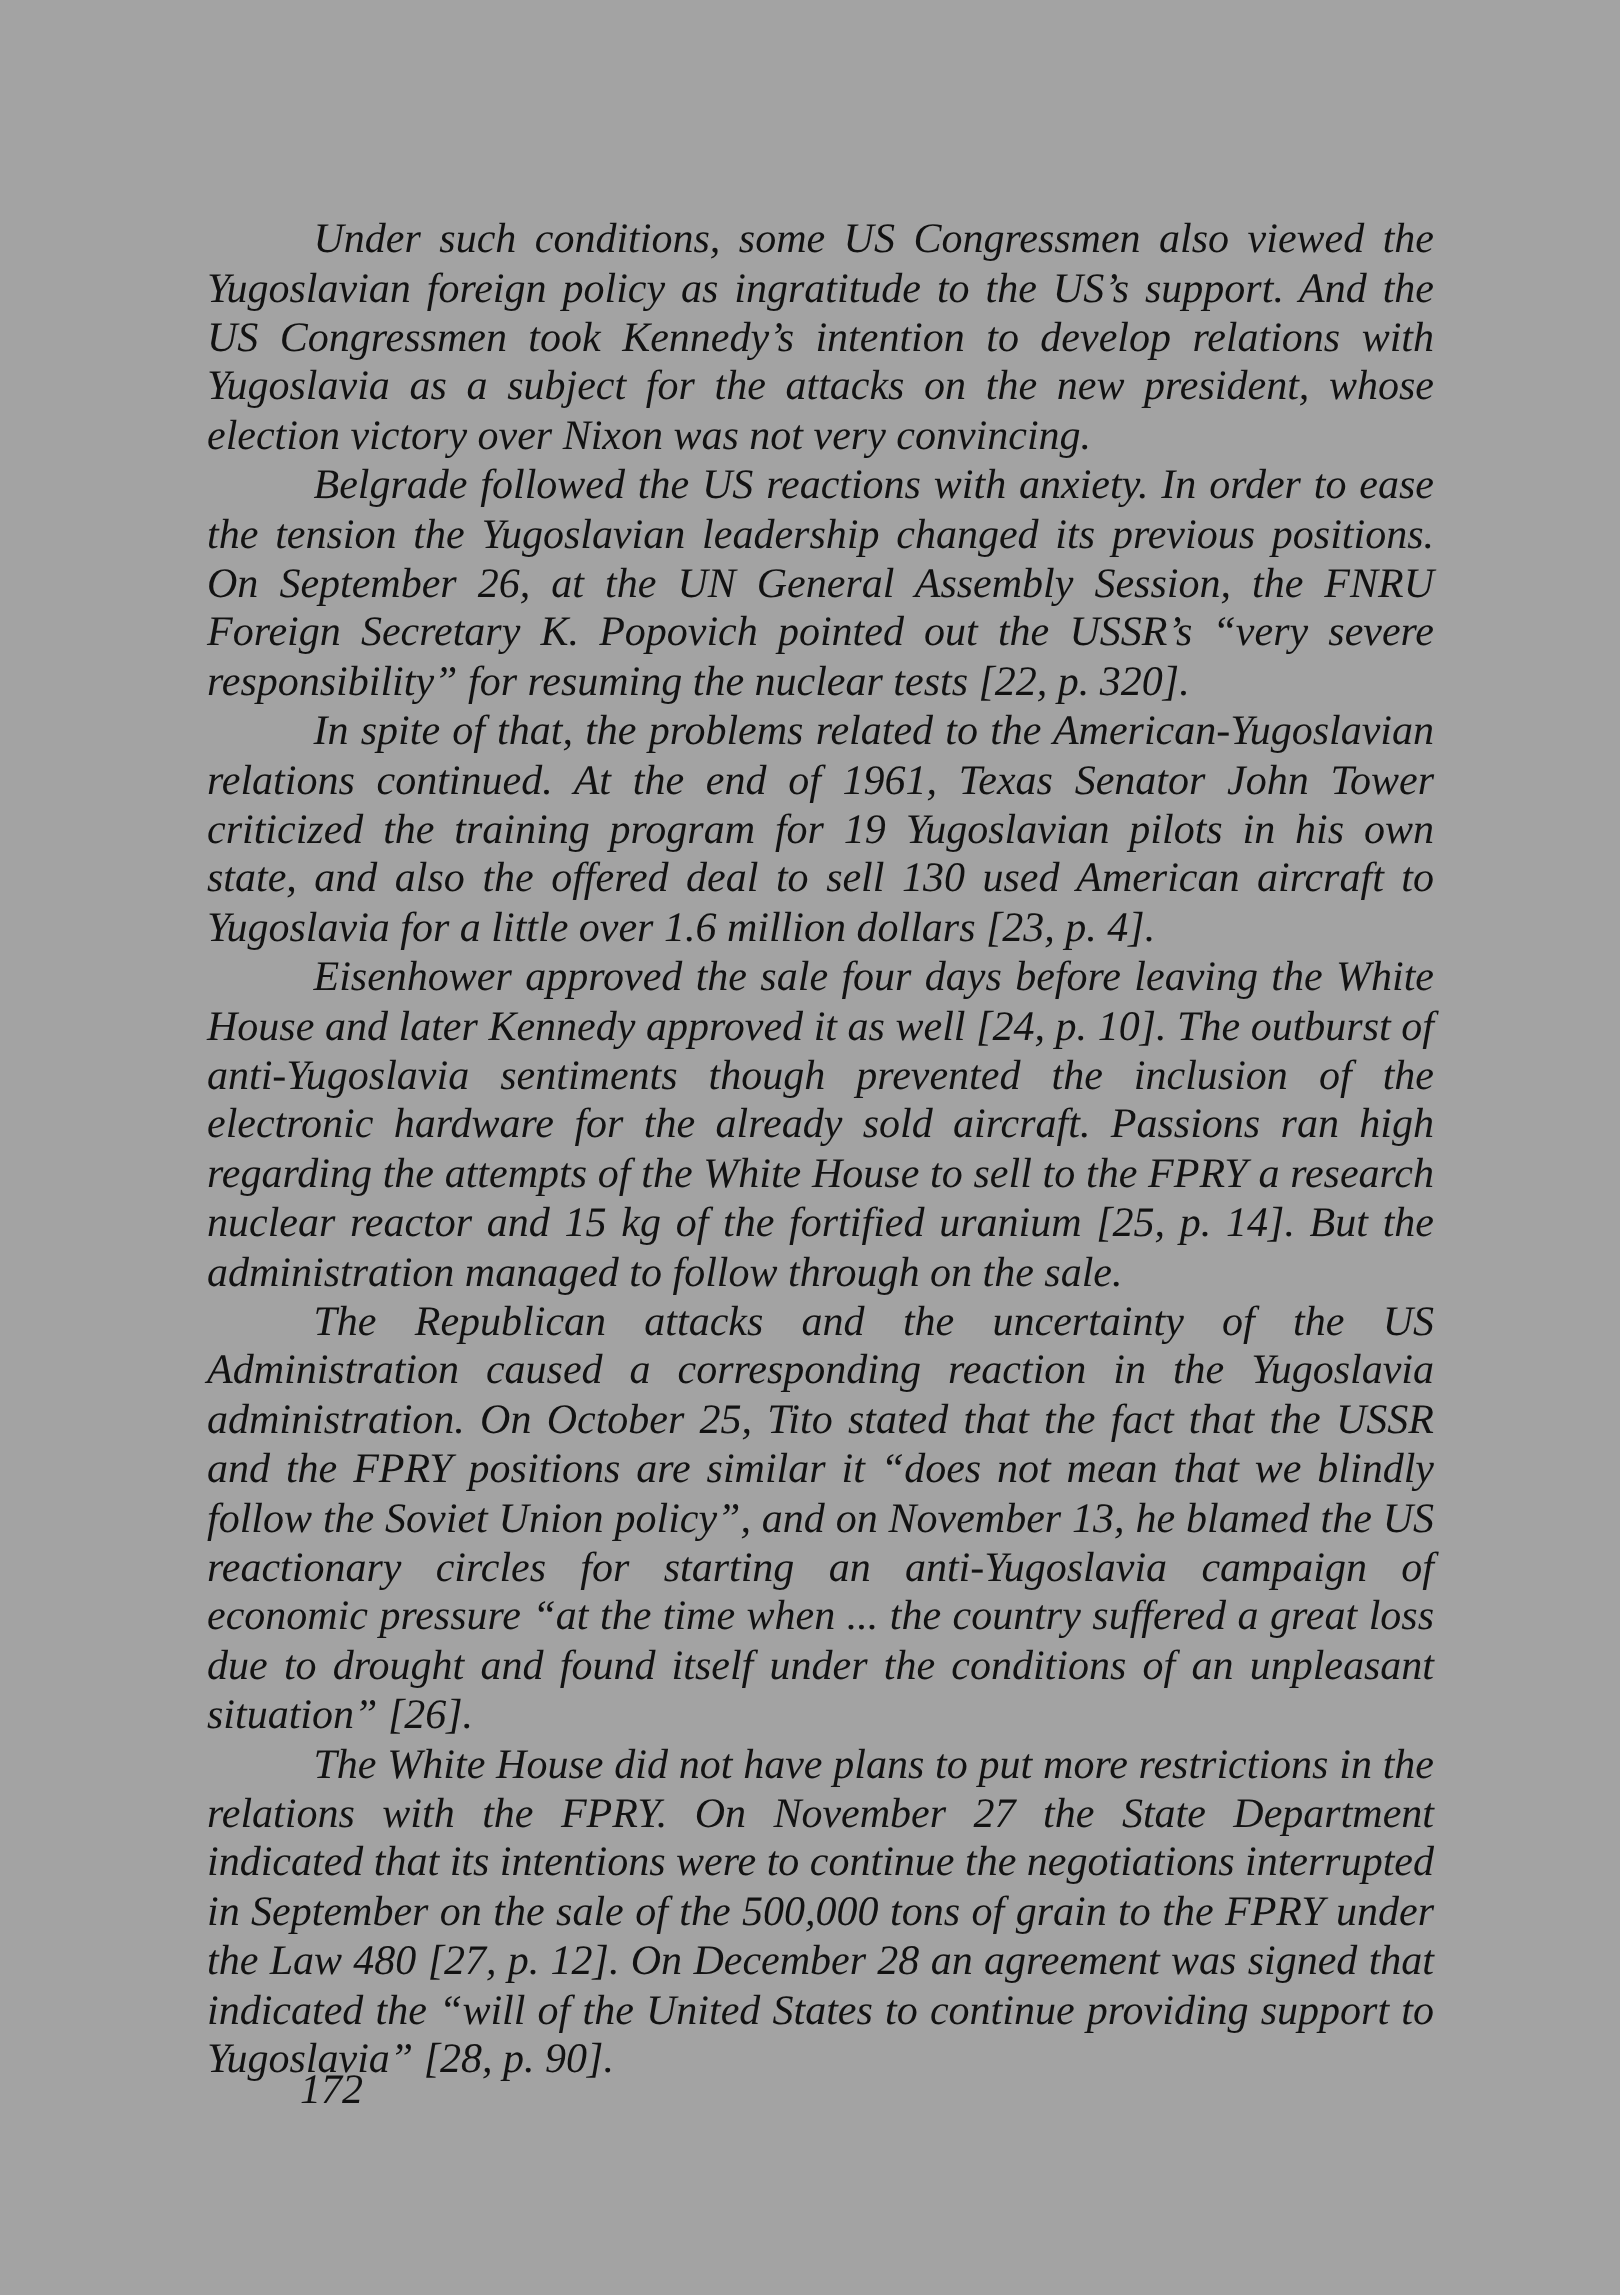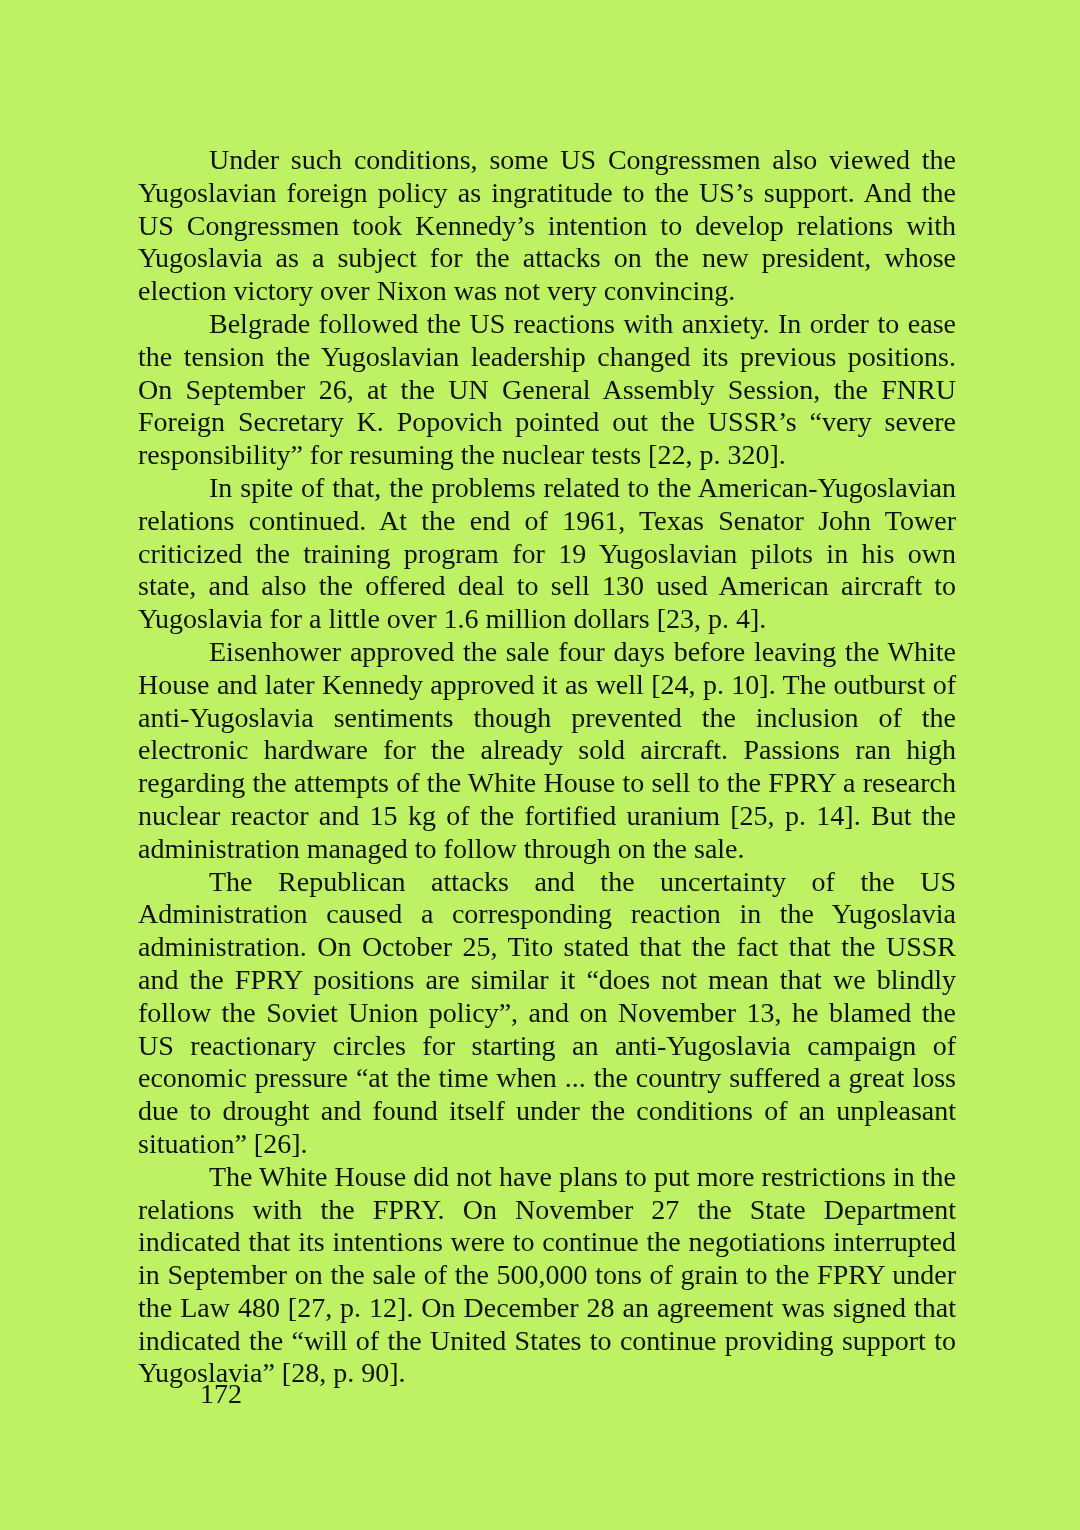--- a/index.html
+++ b/index.html
@@ -4,24 +4,25 @@
 <style>
   html, body {
     margin: 0;
     padding: 0;
     background: #ffffff;
   }
   .page {
     position: relative;
     width: 1080px;
     height: 1530px;
-    background: #bef264;
+    background: #a3a3a3;
     overflow: hidden;
     font-family: "Liberation Serif", serif;
     color: #121212;
+    font-style: italic;
   }
   .text-block {
     position: absolute;
     left: 138px;
     top: 144px;
     width: 818px;
     font-size: 28px;
     line-height: 32.8px;
     text-align: justify;
   }

